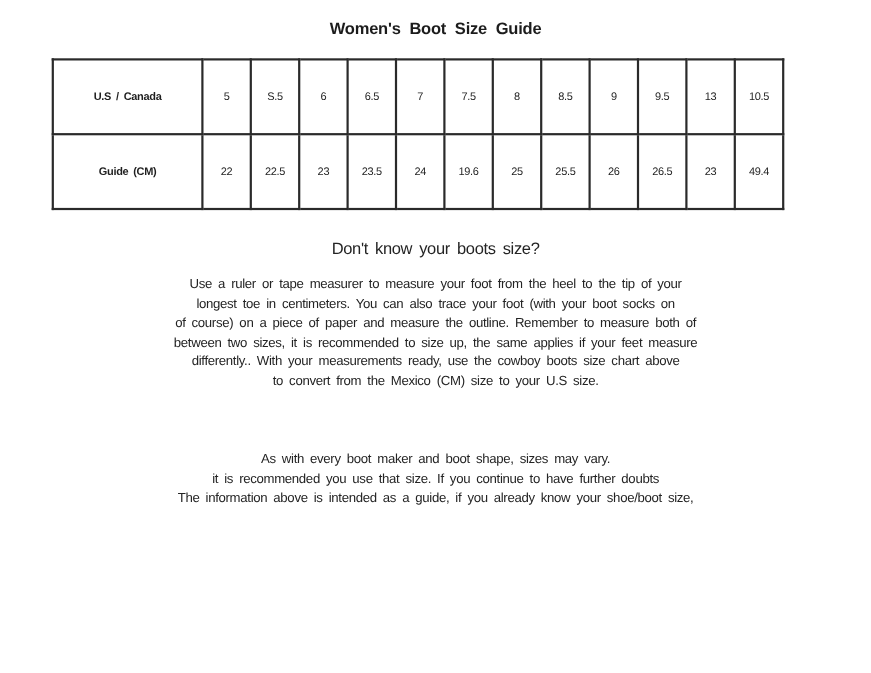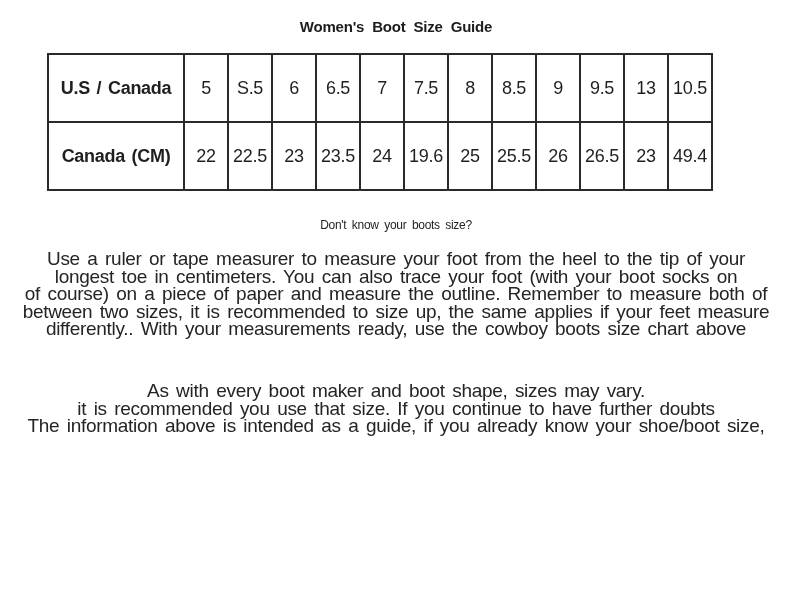--- a/index.html
+++ b/index.html
@@ -32,57 +32,57 @@
     left: 47px;
     border-collapse: collapse;
     table-layout: fixed;
   }
   table.size-table th,
   table.size-table td {
     border: 2px solid #2a2a2a;
     height: 68px;
     text-align: center;
     vertical-align: middle;
-    font-size: 18px;
+    font-size: 10px;
     letter-spacing: -0.3px;
     background: #ffffff;
   }
   table.size-table th {
     width: 136px;
     font-weight: 700;
     word-spacing: 2px;
   }
   table.size-table td {
     width: 44px;
     font-weight: 400;
   }
   .intro-heading {
     position: absolute;
     top: 218px;
     left: 0;
     width: 100%;
     text-align: center;
-    font-size: 12px;
+    font-size: 15px;
     letter-spacing: -0.3px;
     word-spacing: 2.5px;
     color: #242424;
   }
   .paragraph {
     position: absolute;
     left: 0;
     width: 100%;
     text-align: center;
-    font-size: 19px;
+    font-size: 12px;
     line-height: 17.5px;
     letter-spacing: -0.3px;
     word-spacing: 2.5px;
     color: #242424;
   }
   .paragraph-measure { top: 250px; }
-  .paragraph-disclaimer { top: 382px; text-align: center; }
+  .paragraph-disclaimer { top: 409px; text-align: center; }
 </style>
 </head>
 <body>
 
 <div class="page">
 
   <h1 class="title">Women's Boot Size Guide</h1>
 
   <table class="size-table">
     <tbody>
@@ -95,21 +95,21 @@
         <td>7</td>
         <td>7.5</td>
         <td>8</td>
         <td>8.5</td>
         <td>9</td>
         <td>9.5</td>
         <td>13</td>
         <td>10.5</td>
       </tr>
       <tr>
-        <th>Canada (CM)</th>
+        <th>Guide (CM)</th>
         <td>22</td>
         <td>22.5</td>
         <td>23</td>
         <td>23.5</td>
         <td>24</td>
         <td>19.6</td>
         <td>25</td>
         <td>25.5</td>
         <td>26</td>
         <td>26.5</td>
@@ -120,20 +120,21 @@
   </table>
 
   <div class="intro-heading">Don't know your boots size?</div>
 
   <div class="paragraph paragraph-measure">
     <div class="line">Use a ruler or tape measurer to measure your foot from the heel to the tip of your</div>
     <div class="line">longest toe in centimeters. You can also trace your foot (with your boot socks on</div>
     <div class="line">of course) on a piece of paper and measure the outline. Remember to measure both of</div>
     <div class="line">between two sizes, it is recommended to size up, the same applies if your feet measure</div>
     <div class="line">differently.. With your measurements ready, use the cowboy boots size chart above</div>
+    <div class="line">to convert from the Mexico (CM) size to your U.S size.</div>
   </div>
 
   <div class="paragraph paragraph-disclaimer">
     <div class="line">As with every boot maker and boot shape, sizes may vary.</div>
     <div class="line">it is recommended you use that size. If you continue to have further doubts</div>
     <div class="line">The information above is intended as a guide, if you already know your shoe/boot size,</div>
   </div>
 
 </div>
 

